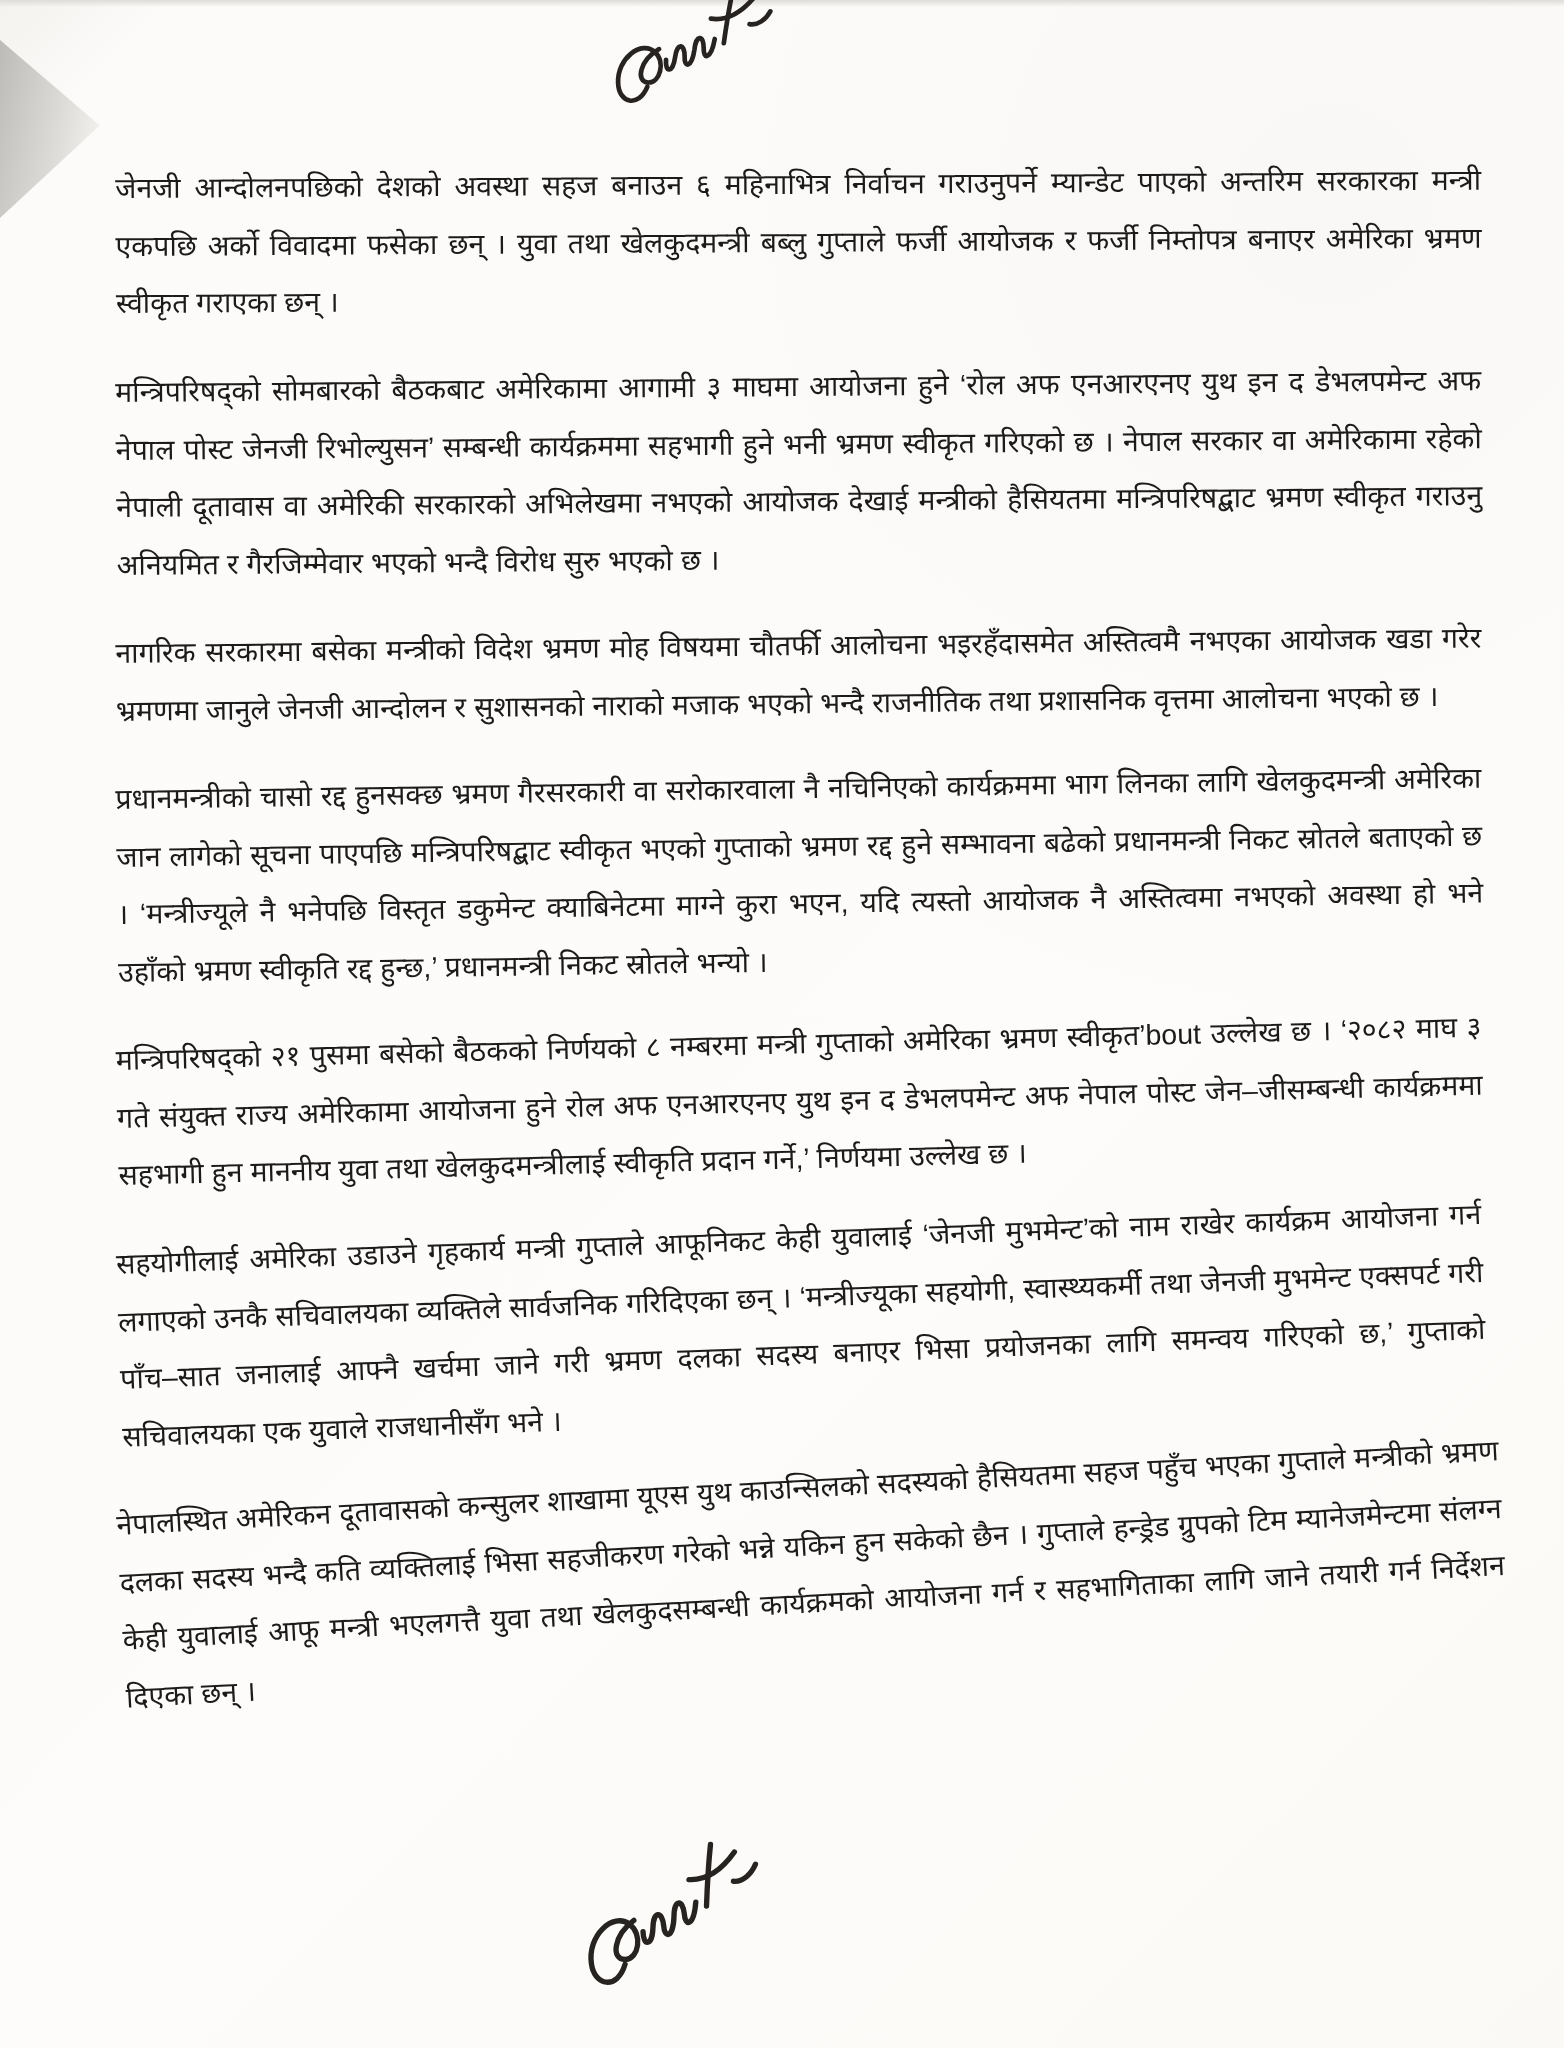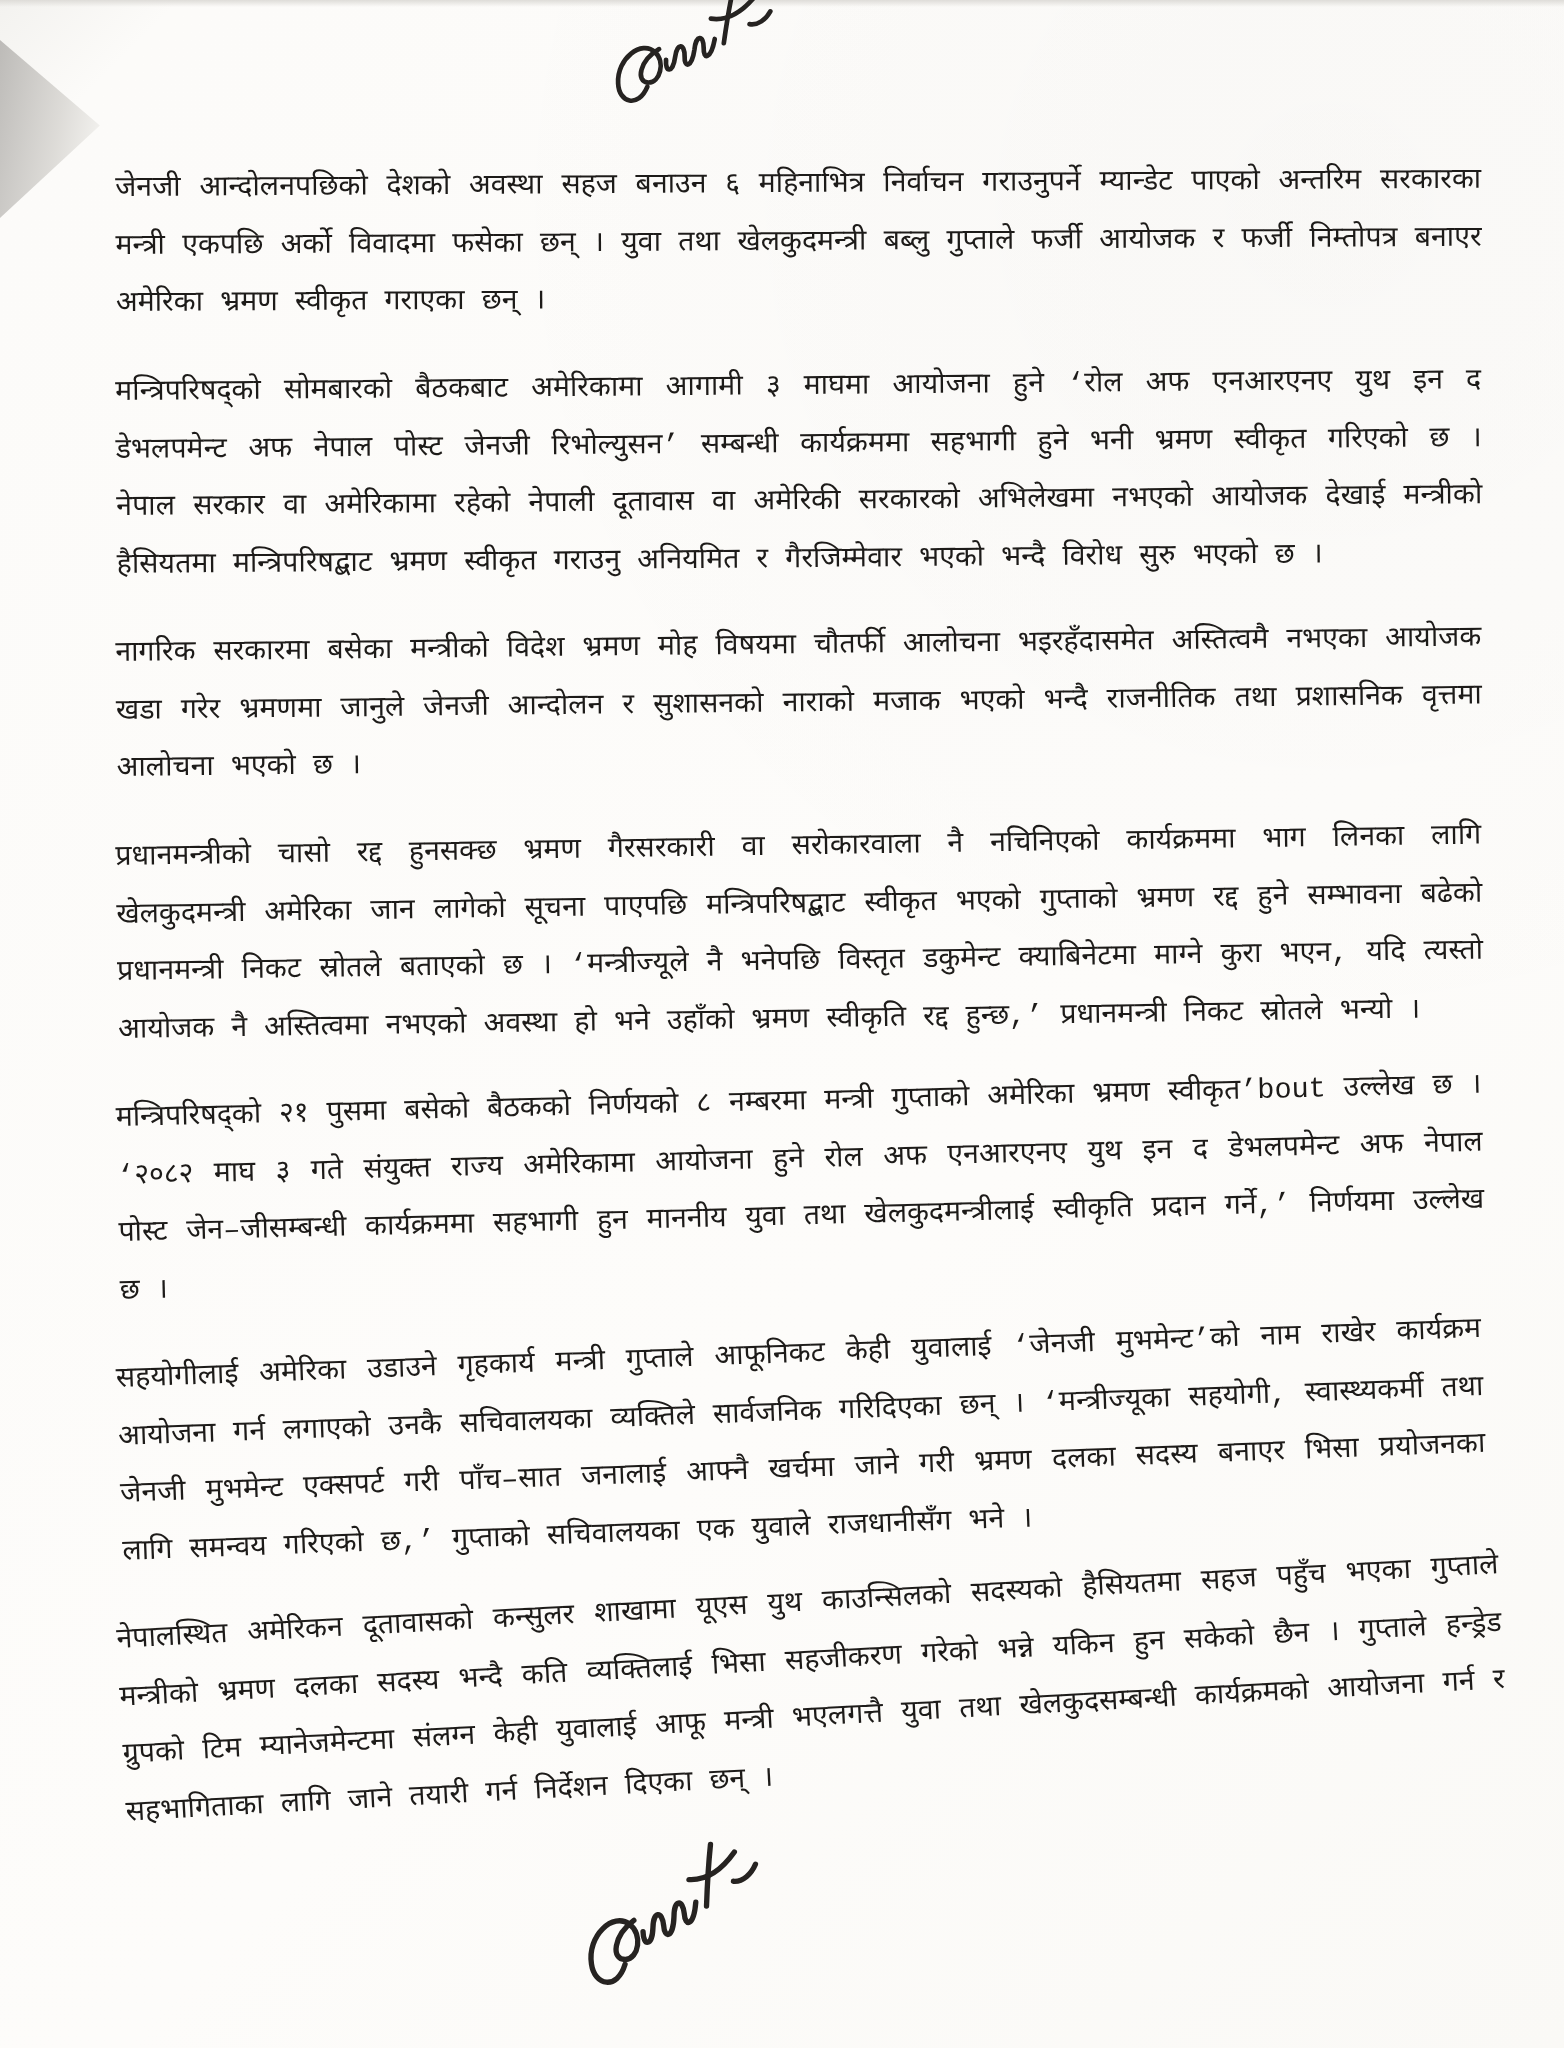--- a/index.html
+++ b/index.html
@@ -39,21 +39,21 @@
   }
   .article {
     position: absolute;
     left: 115px;
     top: 160px;
     width: 1366px;
     color: #1d1b19;
     font-size: 28.5px;
     line-height: 2.02;
     text-align: justify;
-    font-family: Liberation Mono, monospace;
+    font-family: Liberation Sans, sans-serif;
   }
   .article p {
     margin: 0 0 31px 0;
     transform-origin: 0 0;
   }
   .p0 { transform: rotate(-0.35deg); }
   .p1 { transform: rotate(-0.5deg);  }
   .p2 { transform: rotate(-0.65deg); }
   .p3 { transform: rotate(-0.9deg);  }
   .p4 { transform: rotate(-1.4deg);  }

